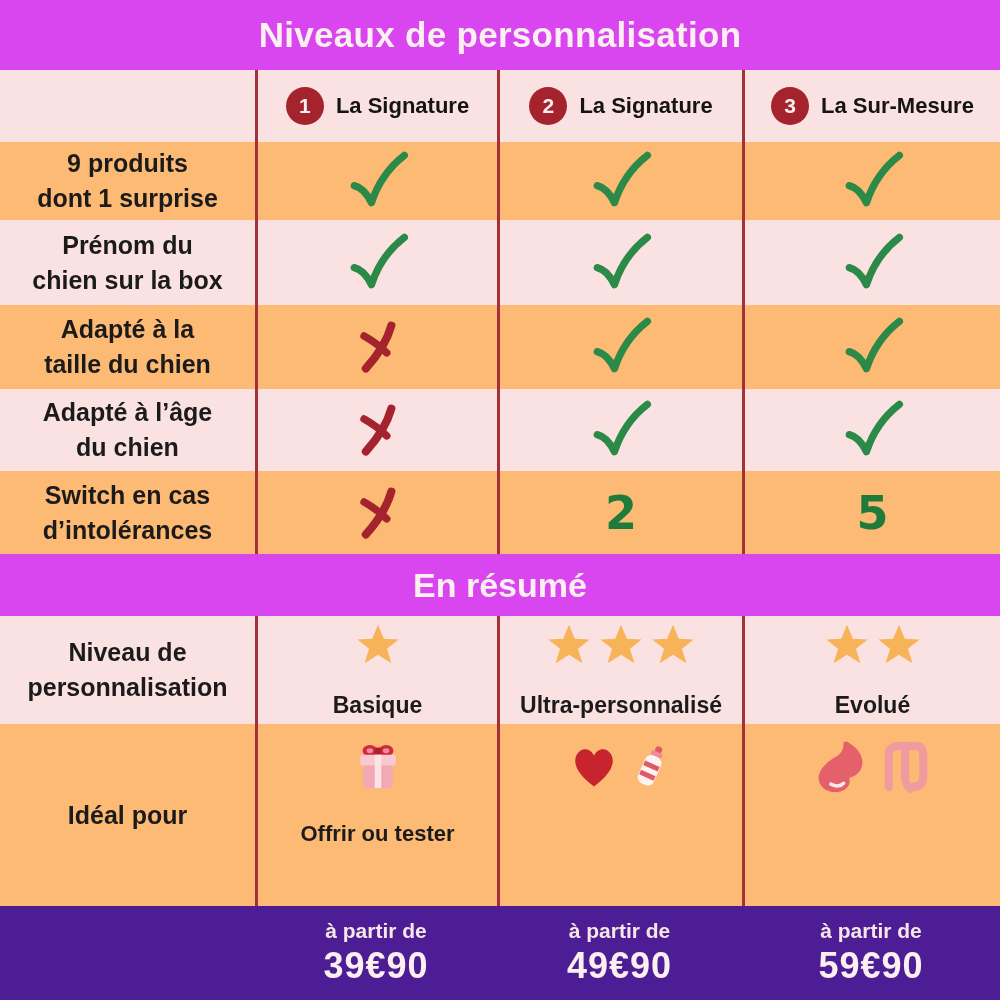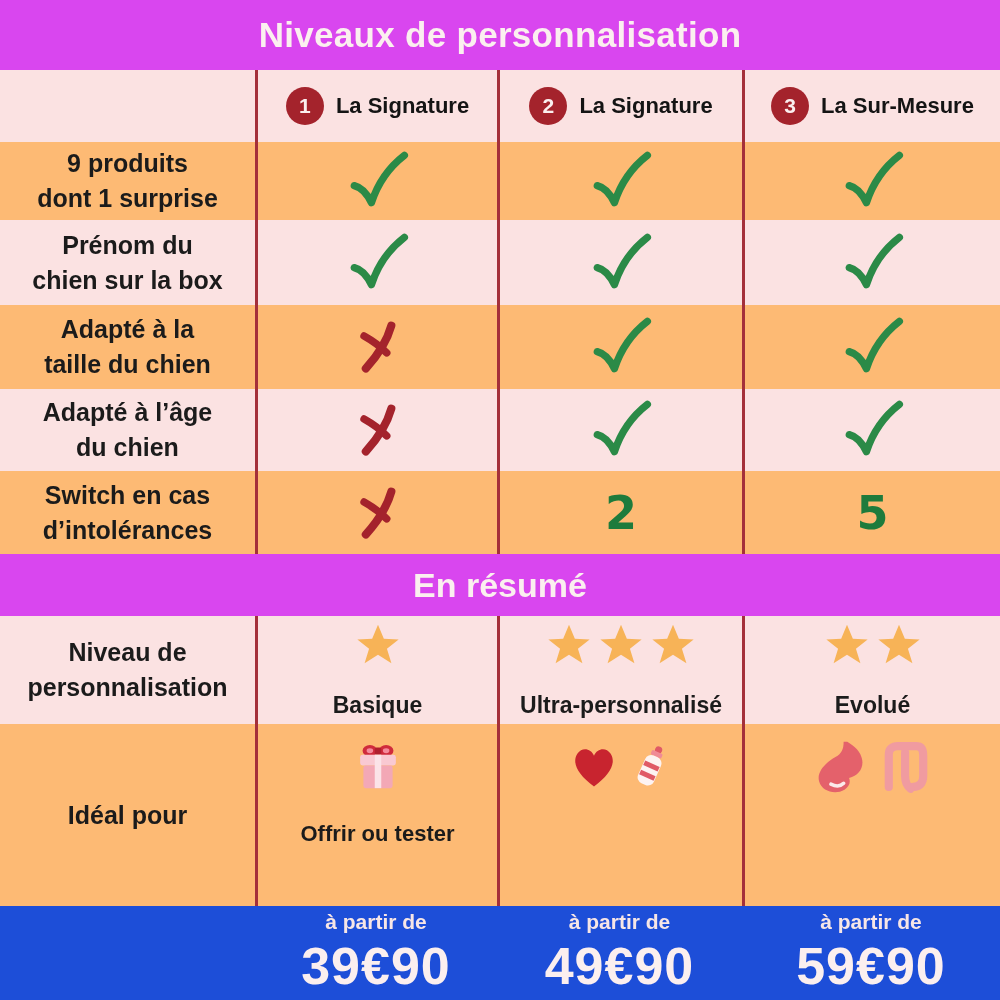--- a/index.html
+++ b/index.html
@@ -35,21 +35,21 @@
   }
   .summary-grid{
     display:grid;
     grid-template-columns:255px 242px 245px 258px;
     grid-template-rows:108px 182px;
   }
   .price-bar{
     display:grid;
     grid-template-columns:255px 242px 245px 258px;
     height:94px;
-    background:#1d4ed8;
+    background:#4c1d95;
   }
   .cell{
     display:flex;flex-direction:column;
     align-items:center;justify-content:center;
     text-align:center;
     box-sizing:border-box;
   }
   .v{border-left:3px solid #A4303A;}
   .bg-light{background:#FBE2E2;}
   .bg-dark{background:#fdba74;}
@@ -73,21 +73,21 @@
   
   .level{gap:26px;}
   .stars{display:flex;gap:8px;align-items:center;justify-content:center;}
   .level-text{font-size:23px;font-weight:800;color:#1B1B1B;}
   .ideal{justify-content:flex-start;padding-top:12px;gap:20px;}
   .icons{display:flex;gap:8px;align-items:center;justify-content:center;min-height:62px;}
   .ideal-text{font-size:22px;line-height:1.45;}
   
   .price-cell{gap:2px;}
   .price-note{color:#F7E6E6;font-size:21px;font-weight:700;}
-  .price{color:#FBEFEF;font-size:52px;font-weight:800;letter-spacing:1px;}
+  .price{color:#FBEFEF;font-size:36px;font-weight:800;letter-spacing:1px;}
 </style>
 </head>
 <body>
 
 <div class="poster">
 
   <header class="bar title-bar">
     <h1>Niveaux de personnalisation</h1>
   </header>
 

